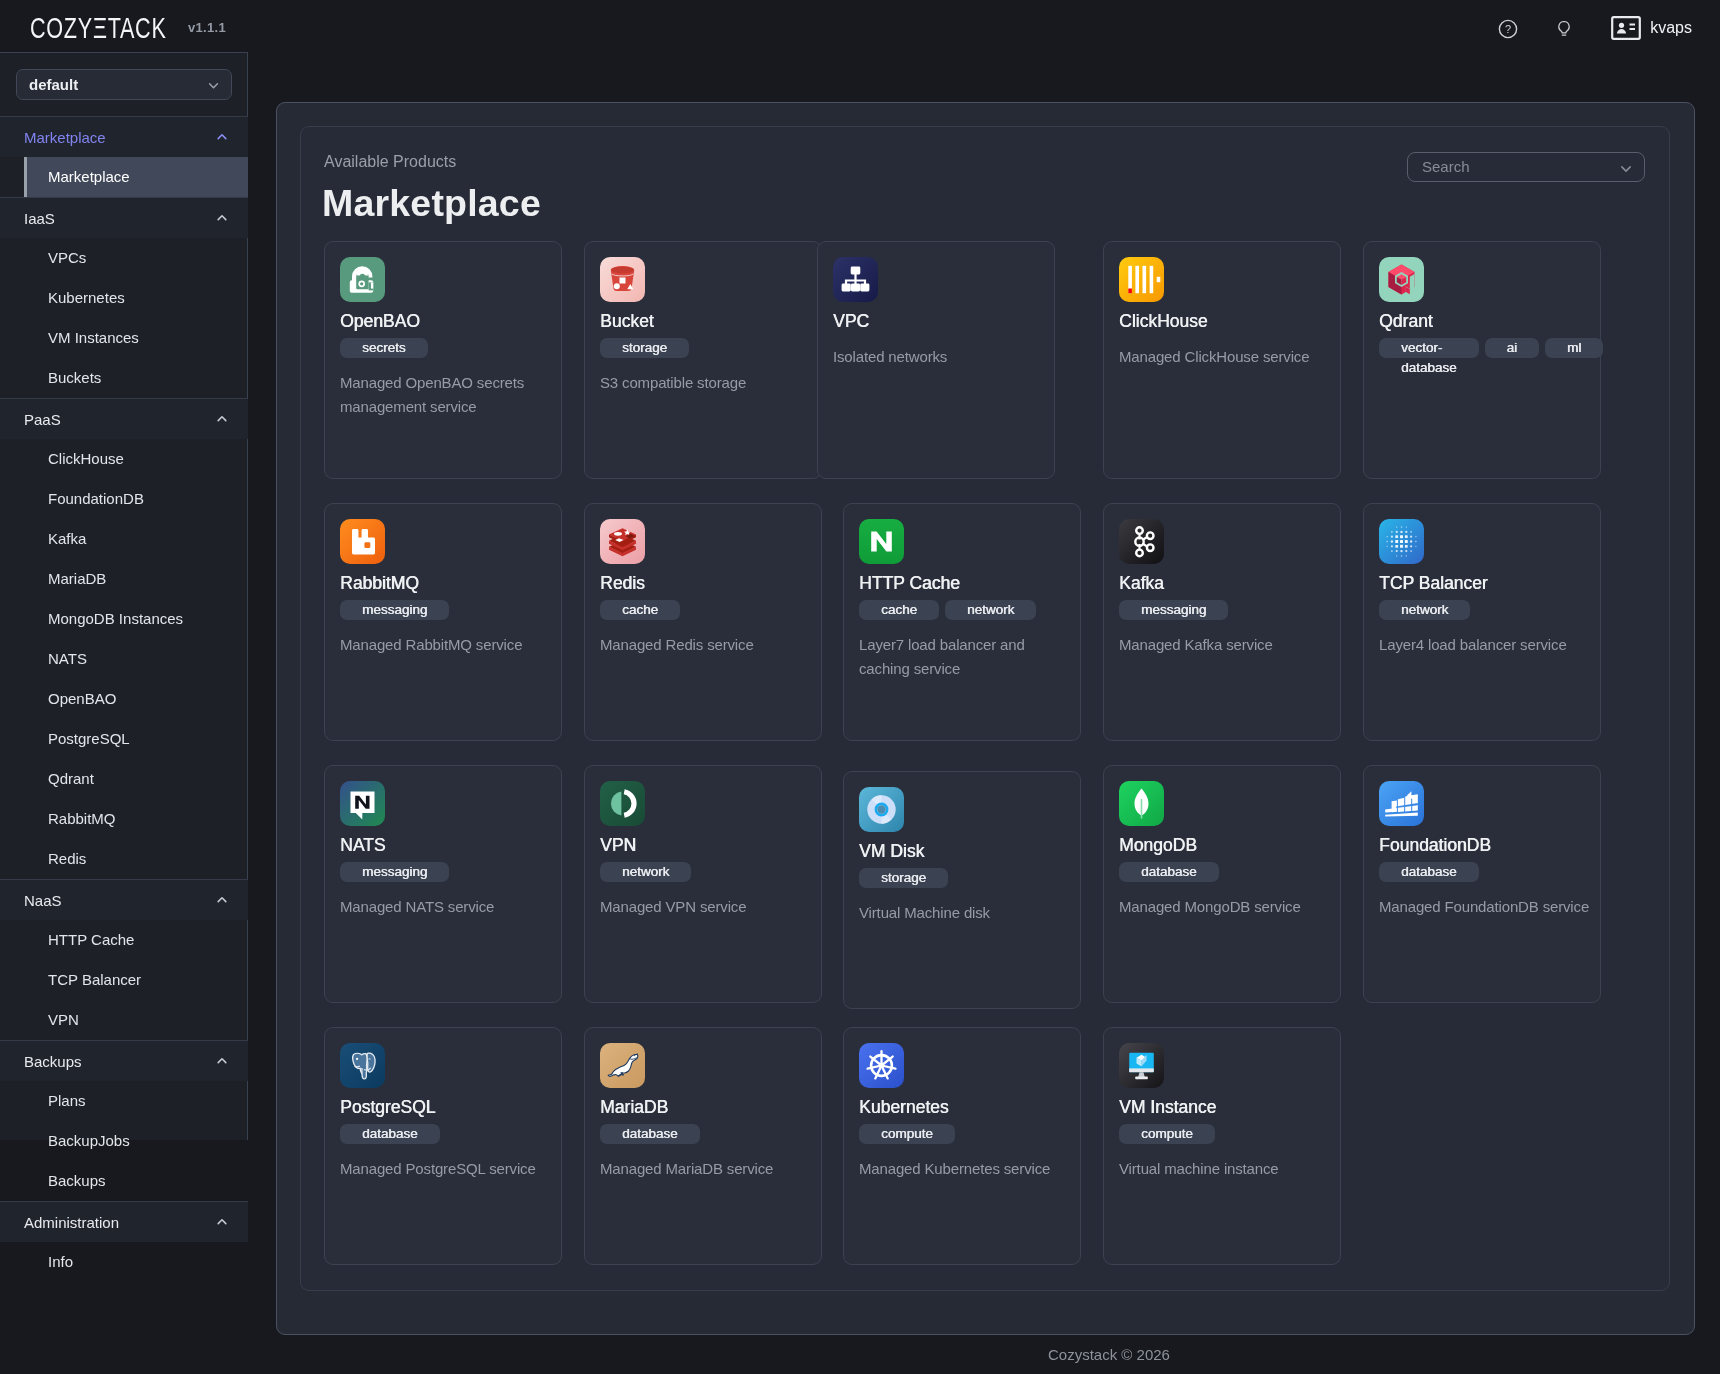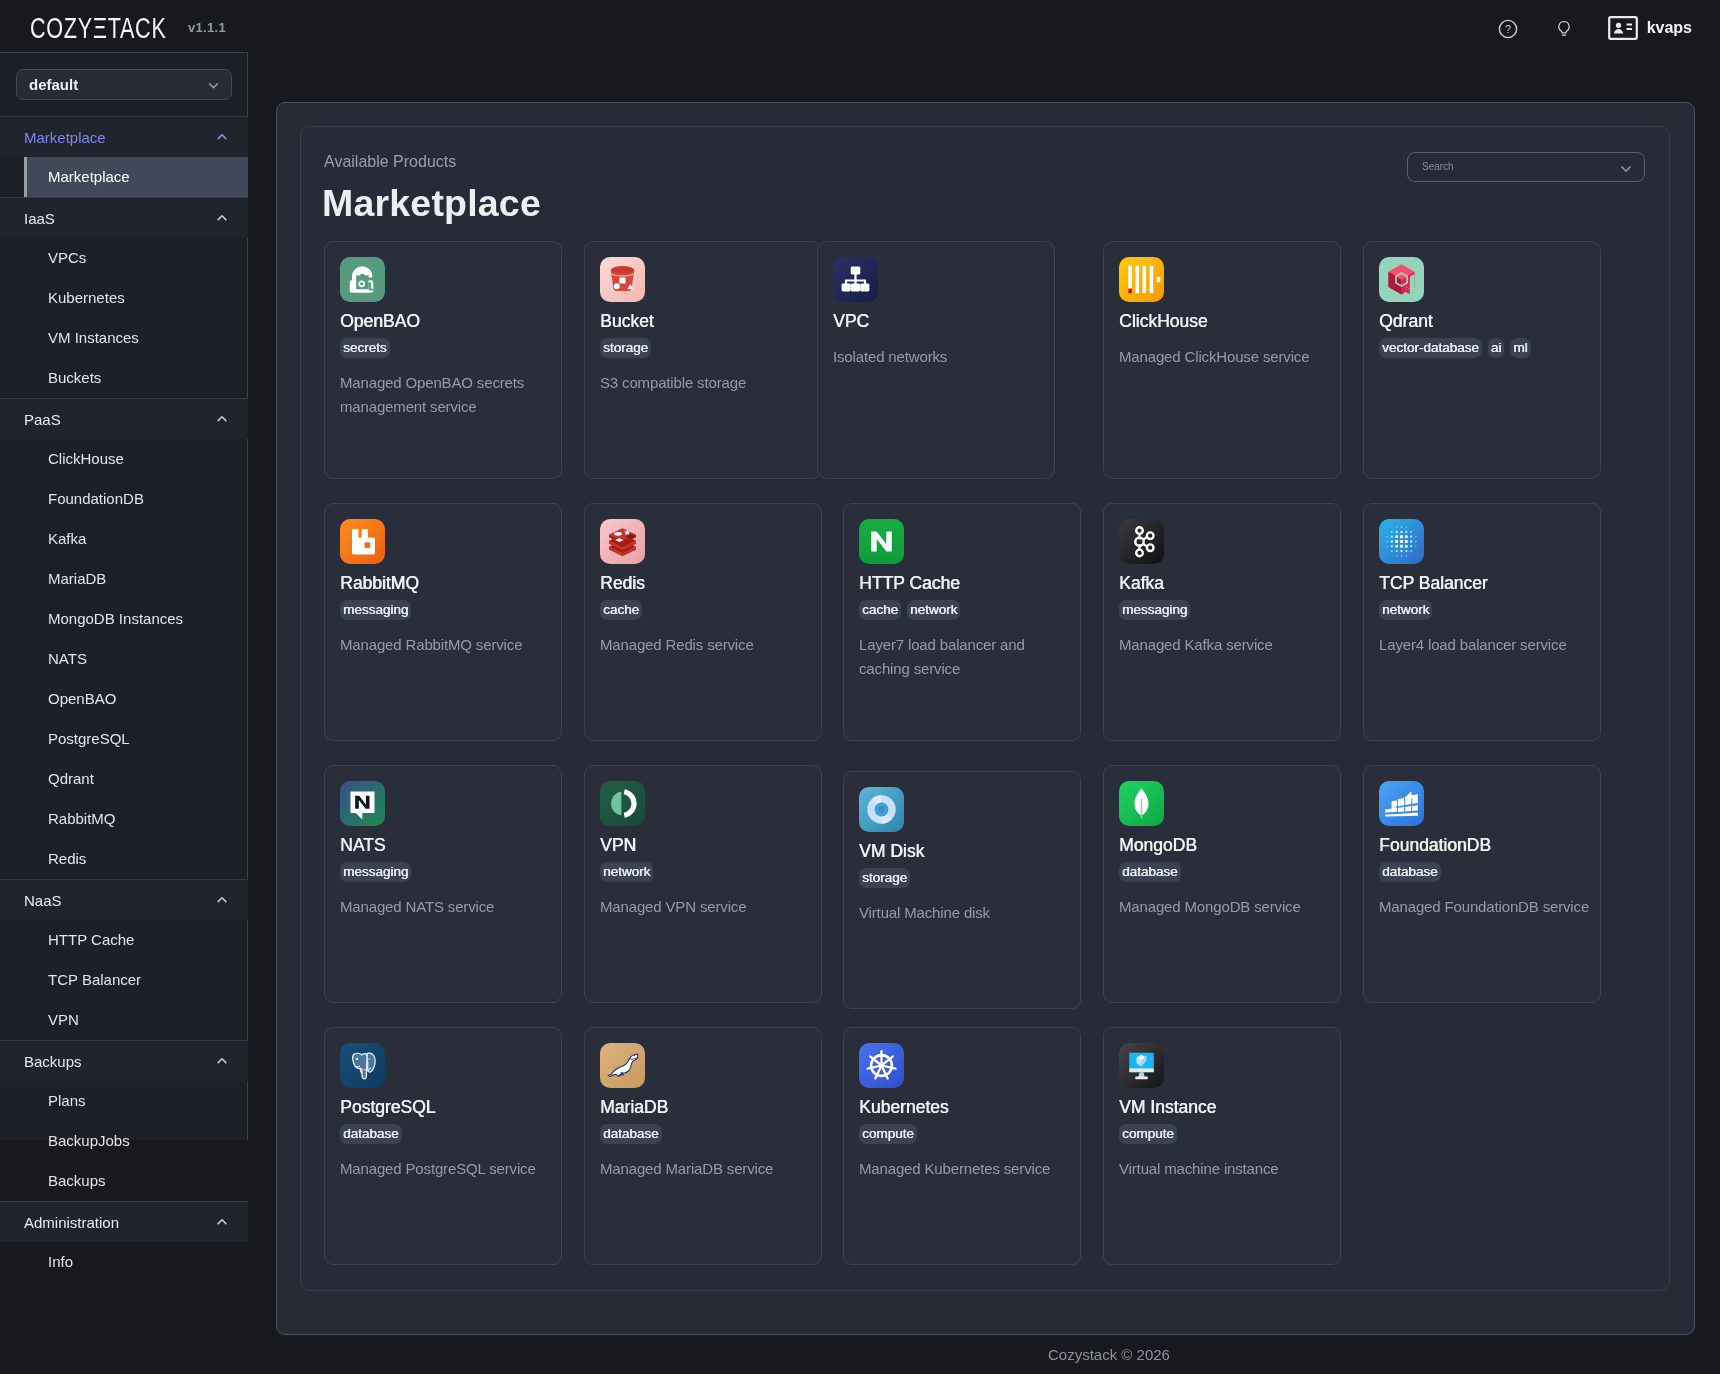--- a/index.html
+++ b/index.html
@@ -2,45 +2,45 @@
 <html><head>
 <meta charset="utf-8">
 <style>
 * { margin:0; padding:0; box-sizing:border-box; }
 html,body { width:1720px; height:1374px; background:#17191e; font-family:"Liberation Sans",sans-serif; overflow:hidden; position:relative; }
 
 .logo { position:absolute; left:30px; top:11px; font-size:30px; color:#f4f5f7; letter-spacing:1px; font-weight:400; transform:scaleX(0.72); transform-origin:0 0; white-space:nowrap; }
 .ver { position:absolute; left:188px; top:20px; font-size:13px; font-weight:bold; color:#949aa4; letter-spacing:0.3px; }
 .hicon { position:absolute; top:19px; }
 .huser { position:absolute; top:14px; right:28px; height:28px; display:flex; align-items:center; gap:9px; }
-.huser span { color:#f1f2f4; font-size:16px; font-weight:bold; }
+.huser span { color:#f1f2f4; font-size:16px; font-weight:normal; }
 
 .sidebar { position:absolute; left:0; top:52px; width:248px; height:1088px; background:#1d2027; border-right:1px solid #3a4150; border-top:1px solid #3a4150; }
 .sselect { position:absolute; left:16px; top:16px; width:216px; height:31px; background:#272b35; border:1px solid #404756; border-radius:7px; color:#eceef1; font-size:15px; font-weight:bold; line-height:29px; padding-left:12px; }
 .sselect svg { position:absolute; right:11px; top:9px; }
 .menu { position:absolute; left:0; top:63px; width:248px; }
 .mgroup { height:41px; border-top:1px solid #343a47; background:#20242d; color:#e8eaee; font-size:15px; display:flex; align-items:center; padding:0 20px 0 24px; }
 .mgroup span { flex:1; }
 .mgroup.purple { color:#8184ef; }
 .mitem { height:40px; line-height:40px; color:#e2e5ea; font-size:15px; padding-left:48px; }
 .mitem.sel { background:#404859; border-left:3px solid #98a0ac; margin-left:24px; padding-left:21px; color:#fff; }
 
 .outer { position:absolute; left:276px; top:102px; width:1419px; height:1233px; background:#262a35; border:1px solid #4a5161; border-radius:9px; }
 .inner { position:absolute; left:300px; top:126px; width:1370px; height:1165px; background:#272b37; border:1px solid #363d4c; border-radius:9px; }
 .avail { position:absolute; left:324px; top:153px; font-size:16px; color:#9a9fa9; }
 h1.mkt { position:absolute; left:322px; top:182px; font-size:37.5px; color:#eceef0; font-weight:bold; letter-spacing:0.2px; }
-.search { position:absolute; left:1407px; top:152px; width:238px; height:30px; border:1px solid #575e6d; border-radius:8px; color:#878c97; font-size:10px; line-height:28px; padding-left:14px; }
+.search { position:absolute; left:1407px; top:152px; width:238px; height:30px; border:1px solid #575e6d; border-radius:8px; color:#878c97; font-size:15px; line-height:28px; padding-left:14px; }
 .search svg { position:absolute; right:11px; top:9px; }
 
 .card { position:absolute; width:238px; height:238px; background:#2a2e3a; border:1px solid #3b4251; border-radius:9px; padding:15px; }
 .cicon { width:45px; height:45px; }
 .cicon svg { display:block; }
 .ctitle { margin-top:8px; font-size:17.5px; font-weight:normal; text-shadow:0.55px 0 0 currentColor; color:#eef0f2; line-height:22px; }
 .tags { margin-top:6px; height:20px; display:flex; gap:6px; }
-.tag { background:#3b4251; border-radius:7px; color:#e8eaee; font-size:13.5px; line-height:20px; padding:0 3px; display:inline-block; text-shadow:0.4px 0 0 currentColor; }
+.tag { background:#3b4251; border-radius:7px; color:#e8eaee; font-size:13.5px; line-height:20px; padding:0 22px; display:inline-block; text-shadow:0.4px 0 0 currentColor; }
 .cdesc { margin-top:13px; font-size:15px; color:#969ba6; line-height:23.5px; width:219.7px; letter-spacing:-0.15px; }
 .footer { position:absolute; left:0; top:1346px; width:2218px; text-align:center; color:#8d929b; font-size:15px; }
 </style>
 </head>
 <body>
 <div class="logo">COZYΞTACK</div>
 <div class="ver">v1.1.1</div>
 <svg class="hicon" style="left:1498px;" width="20" height="20" viewBox="0 0 20 20">
     <circle cx="10" cy="10" r="8.6" fill="none" stroke="#cdd0d6" stroke-width="1.4"></circle>
     <text x="10" y="14" font-size="11" fill="#cdd0d6" text-anchor="middle" font-family="Liberation Sans">?</text>

